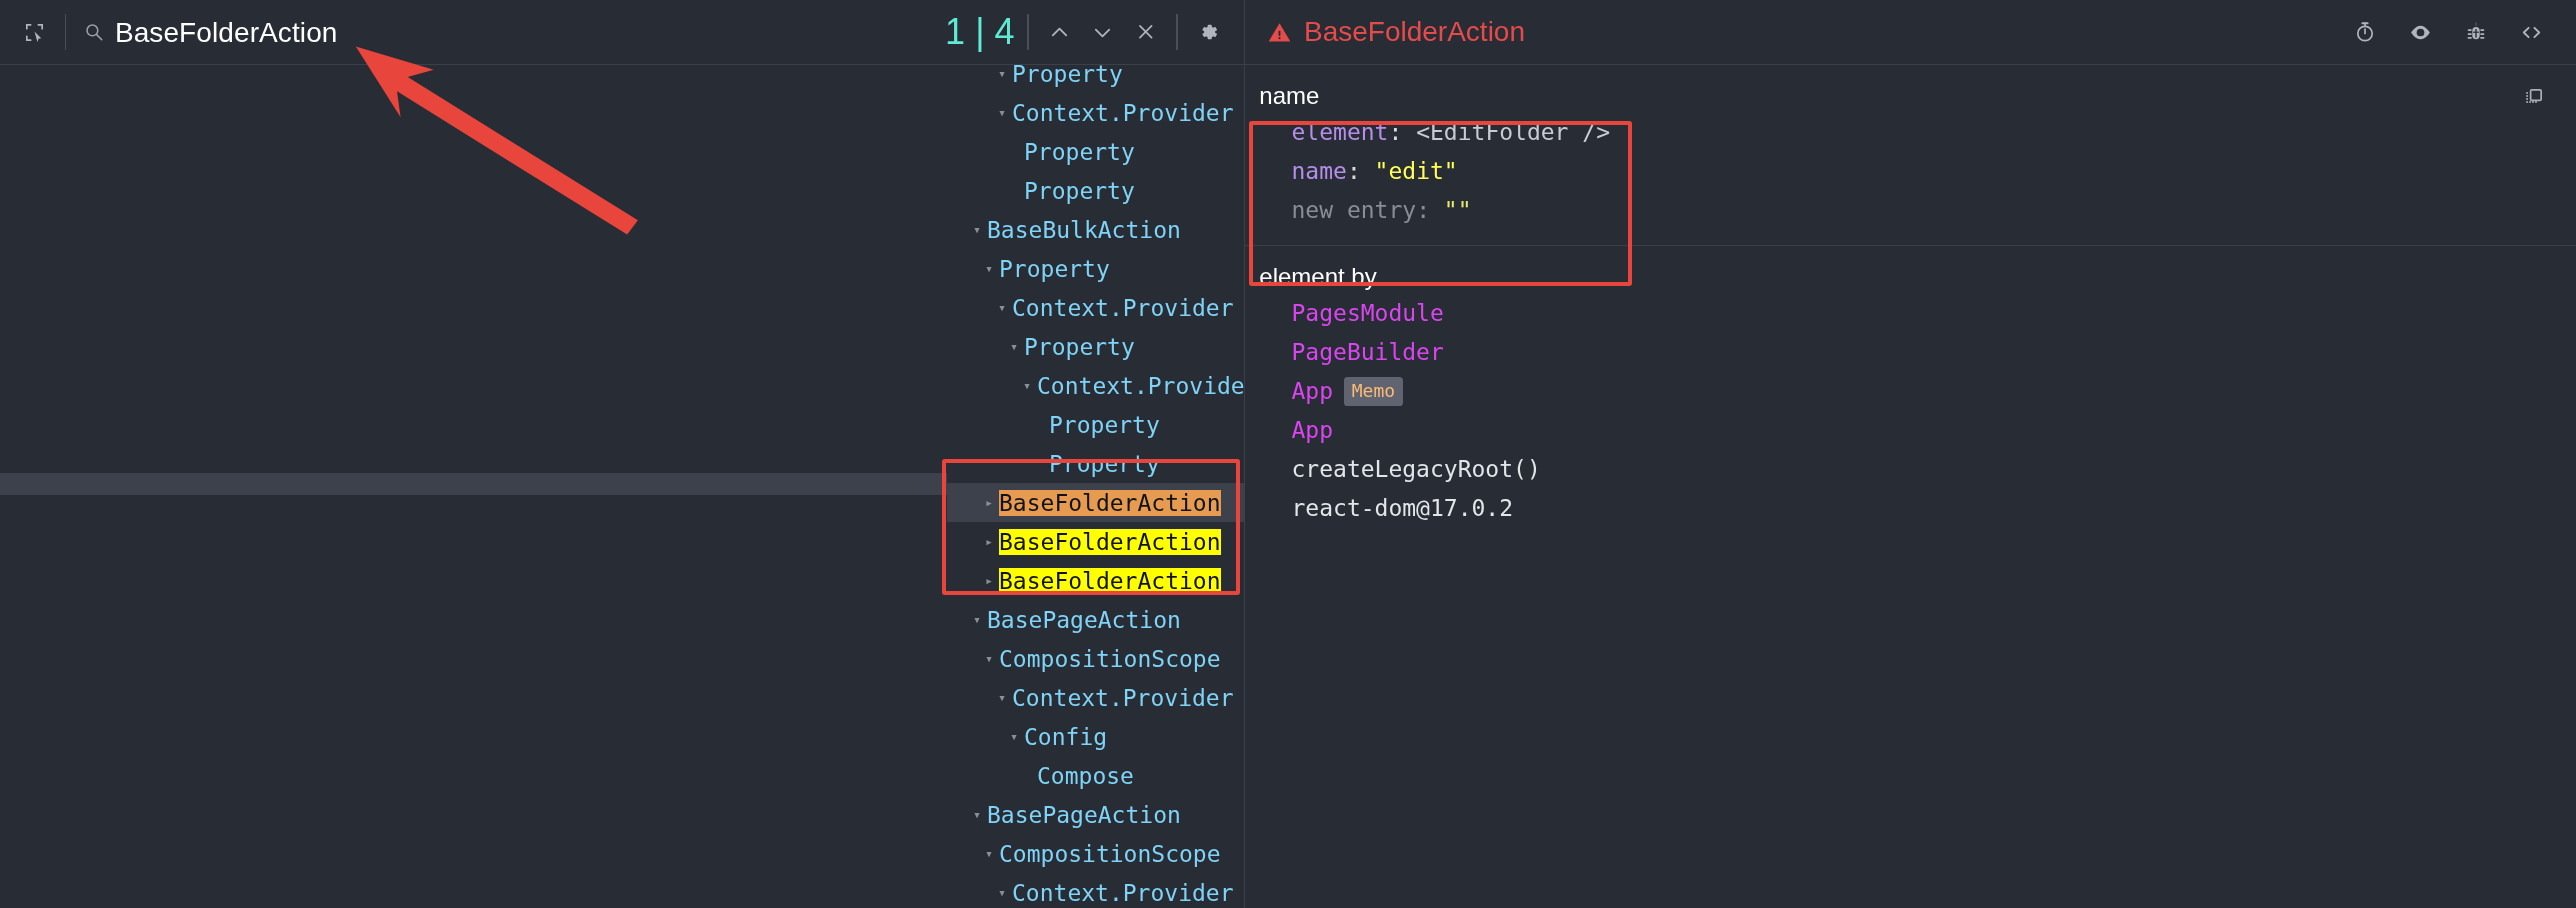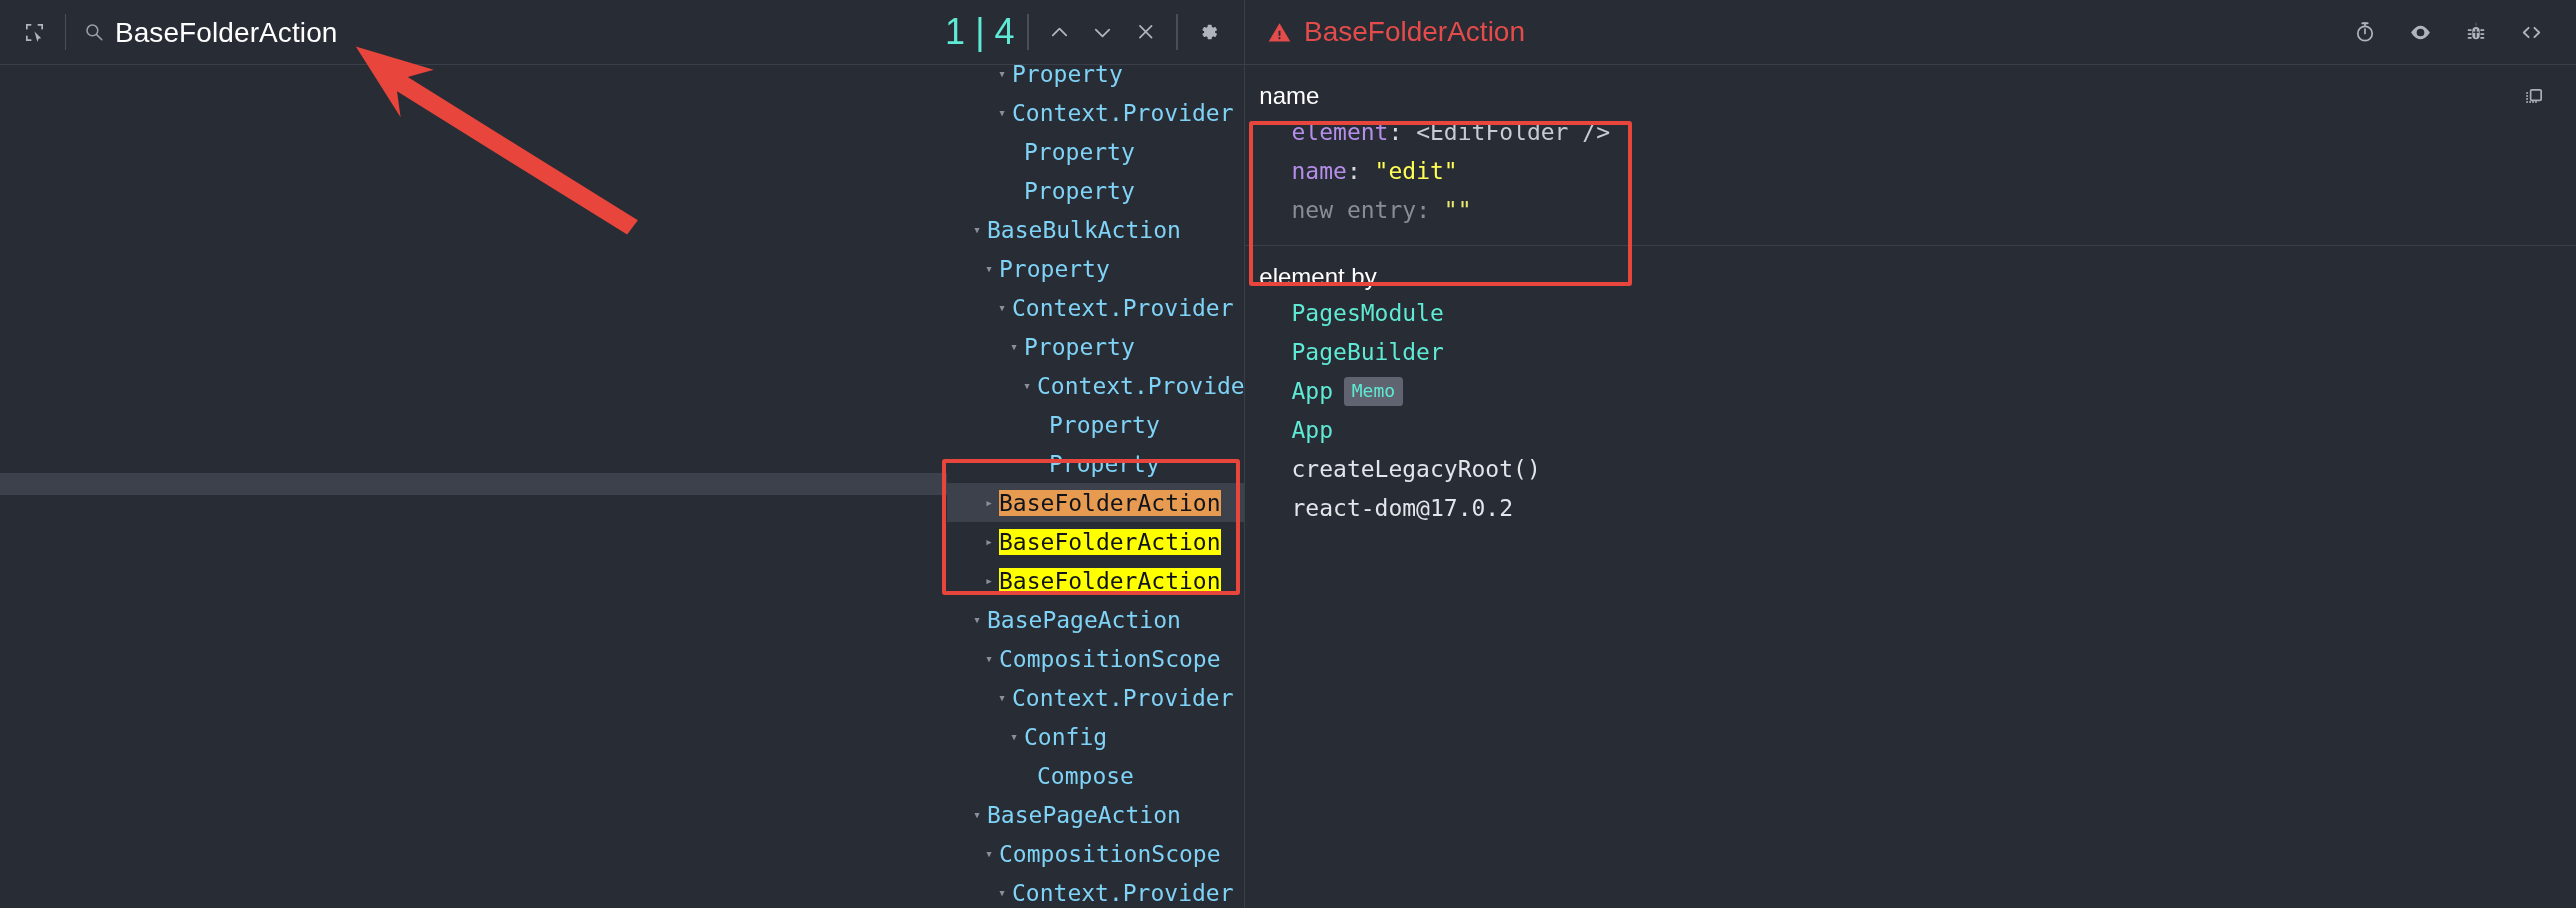--- a/index.html
+++ b/index.html
@@ -253,26 +253,26 @@
     font-size: 23px;
     line-height: 39px;
     padding-left: 34px;
     white-space: nowrap;
     display: flex;
     align-items: center;
     gap: 10.7px;
     cursor: pointer;
   }
   .rb-row.plain { cursor: default; }
-  .rb-name { color: #5eead4; }
+  .rb-name { color: #d946ef; }
   .rb-name.mono-white { color: #e2e5ea; }
   .badge {
     display: inline-block;
     background: #5f6470;
-    color: #5eead4;
+    color: #fdba74;
     font-family: "DejaVu Sans Mono", monospace;
     font-size: 18px;
     line-height: 1;
     padding: 5.4px 8px 6.3px;
     border-radius: 3.6px;
   }
 
   
   #anno-arrow {
     position: absolute;

